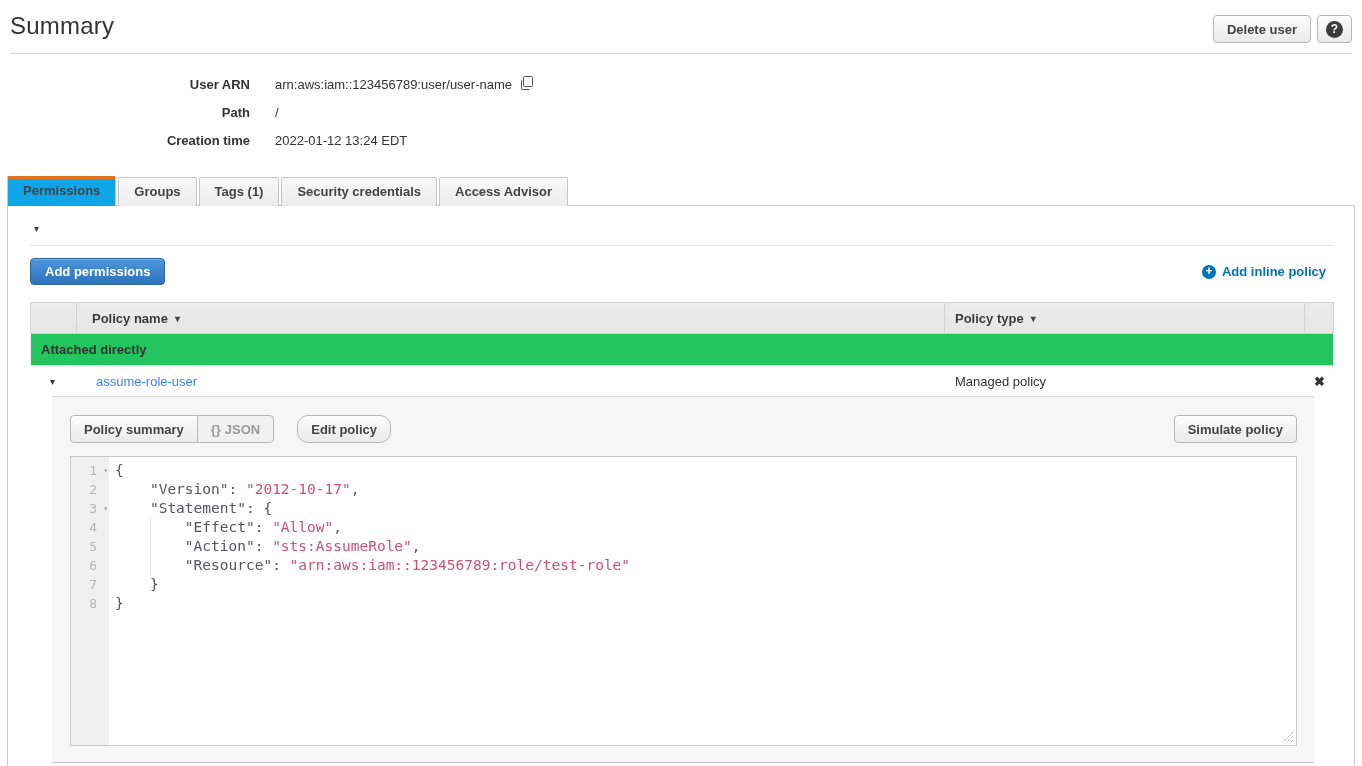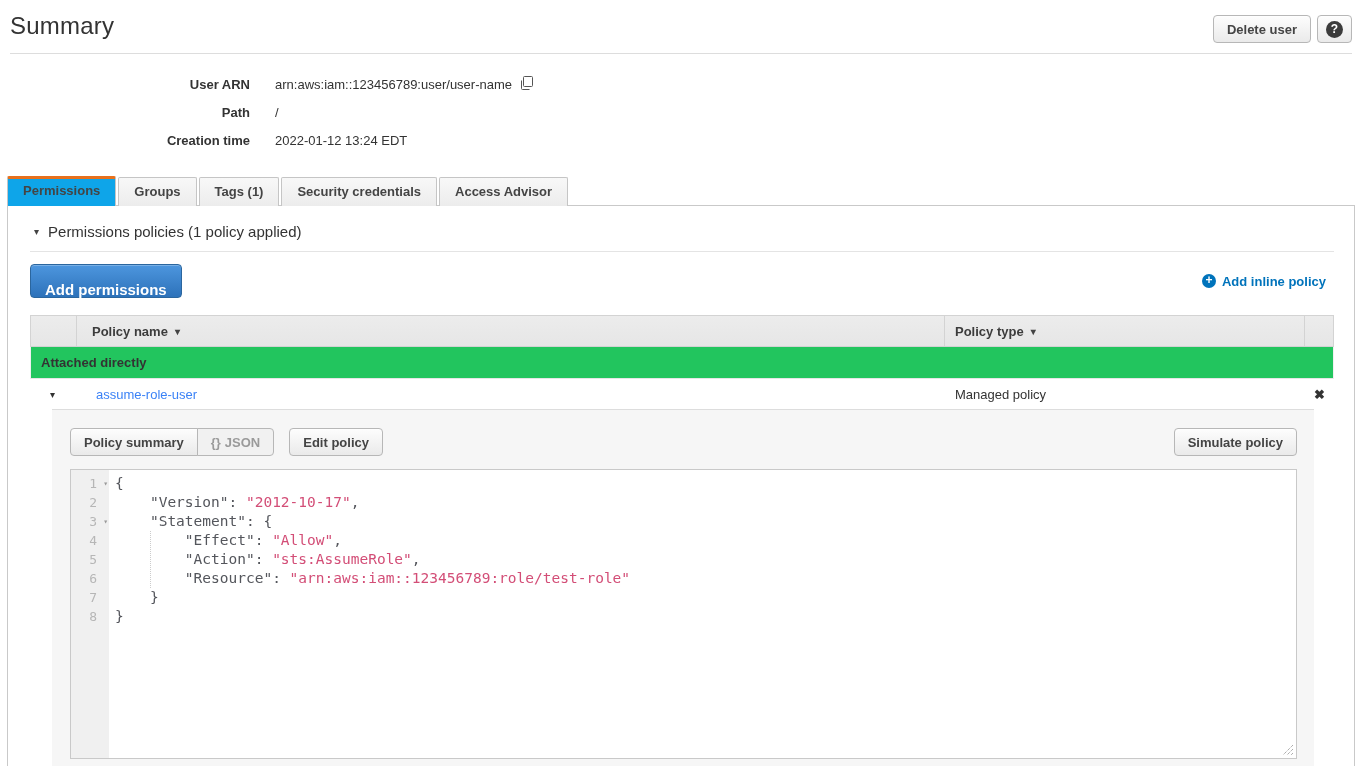--- a/index.html
+++ b/index.html
@@ -35,21 +35,21 @@
 
   
   .tab-panel { margin:0 7px; border:1px solid #c9c9c9; border-bottom:none; background:#fff; padding-bottom:22px; position:relative; z-index:1; }
 
   .section-header { display:flex; align-items:center; gap:9px; padding:17px 0 0 26px; cursor:pointer; }
   .section-caret { font-size:10px; color:#444; }
   .section-title { font-size:15px; color:#333; }
   .section-divider { border-top:1px solid #e4e4e4; margin:11px 20px 0 22px; }
 
   .actions-row { display:flex; justify-content:space-between; align-items:center; margin:12px 28px 0 22px; }
-  .btn-blue { height:27px; padding:16px 14px; font-size:15px; font-weight:bold; color:#fff;
+  .btn-blue { height:27px; padding:4px 14px; font-size:13px; font-weight:bold; color:#fff;
     background:linear-gradient(#4d96de,#2d72ba); border:1px solid #2b669e; border-radius:4px;
     box-shadow:0 1px 0 rgba(255,255,255,.25) inset; cursor:pointer; }
   .add-inline { display:inline-flex; align-items:center; gap:6px; font-size:13px; font-weight:bold; color:#0073bb; text-decoration:none; cursor:pointer; }
   .plus-icon { display:inline-block; width:14px; height:14px; border-radius:50%; background:#0073bb; color:#fff;
     font-size:12px; font-weight:bold; line-height:13px; text-align:center; }
 
   
   .policy-table { margin:17px 20px 0 22px; font-size:13px; }
   .thead { display:flex; height:32px; background:linear-gradient(#ececec,#e6e6e6); border:1px solid #d3d3d3; }
   .th { display:flex; align-items:center; gap:7px; font-weight:bold; color:#3c3c3c; }
@@ -67,21 +67,21 @@
   .remove-x { font-size:13px; color:#333; cursor:pointer; font-weight:bold; }
 
   
   .expanded { margin:0 20px 0 22px; background:#f6f6f6; border-top:1px solid #ddd; border-bottom:1px solid #c9c9c9;
     padding:18px 17px 16px 18px; }
   .detail-toolbar { display:flex; align-items:center; }
   .seg-group { display:inline-flex; }
   .seg-left { border-radius:4px 0 0 4px; }
   .seg-right { border-radius:0 4px 4px 0; margin-left:-1px; background:#f1f1f1; color:#9a9a9a; box-shadow:none; }
   .seg-right .json-braces { margin-right:4px; color:#9a9a9a; font-weight:bold; }
-  .btn-edit { margin-left:15px; }
+  .btn-edit { margin-left:23px;border-radius:11px; }
   .btn-simulate { margin-left:auto; }
 
   
   .editor { margin-top:13px; height:290px; background:#fff; border:1px solid #c9c9c9; display:flex; position:relative;
     font-family:"DejaVu Sans Mono", monospace; }
   .gutter { width:38px; flex:none; background:#f0f0f0; padding-top:4px; }
   .gutter-line { height:19px; position:relative; font-size:13px; color:#b6b6b6; text-align:right; padding-right:12px; line-height:19px; }
   .gnum {}
   .gfold { position:absolute; right:1px; top:0; font-size:8px; color:#999; cursor:pointer; }
   .code { flex:1; padding:4px 0 0 6px; position:relative; overflow:hidden; }
@@ -135,21 +135,20 @@
     <div class="tab">Groups</div>
     <div class="tab">Tags (1)</div>
     <div class="tab">Security credentials</div>
     <div class="tab">Access Advisor</div>
   </div>
 
   <div class="tab-panel">
 
     <div class="section-header">
       <span class="section-caret">▾</span>
-      <span class="section-title">Permissions policies (1 policy applied)</span>
     </div>
     <div class="section-divider"></div>
 
     <div class="actions-row">
       <button class="btn-blue">Add permissions</button>
       <a class="add-inline">
         <span class="plus-icon">+</span>
         <span>Add inline policy</span>
       </a>
     </div>

